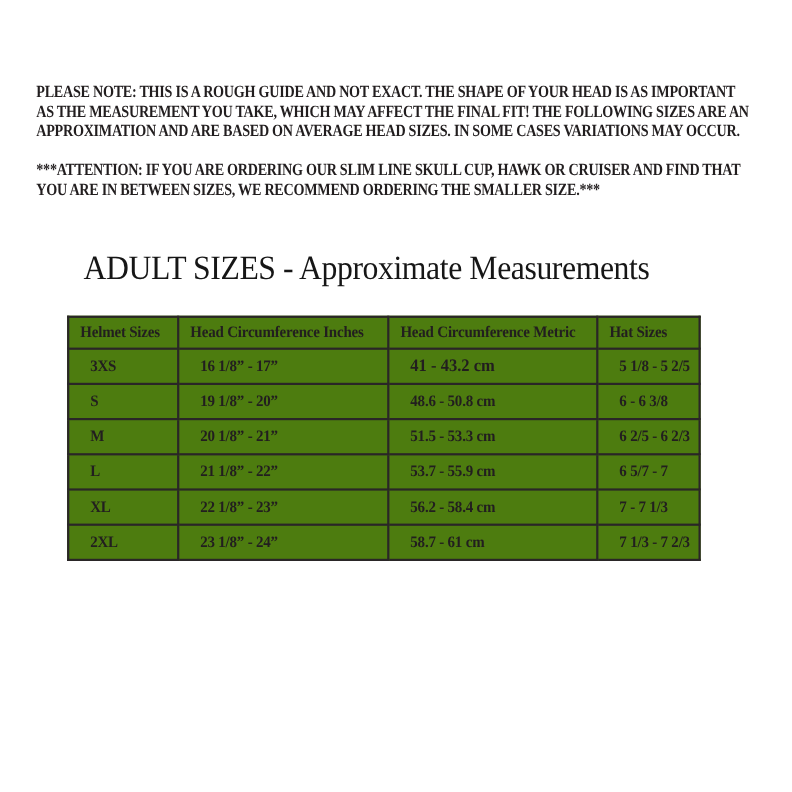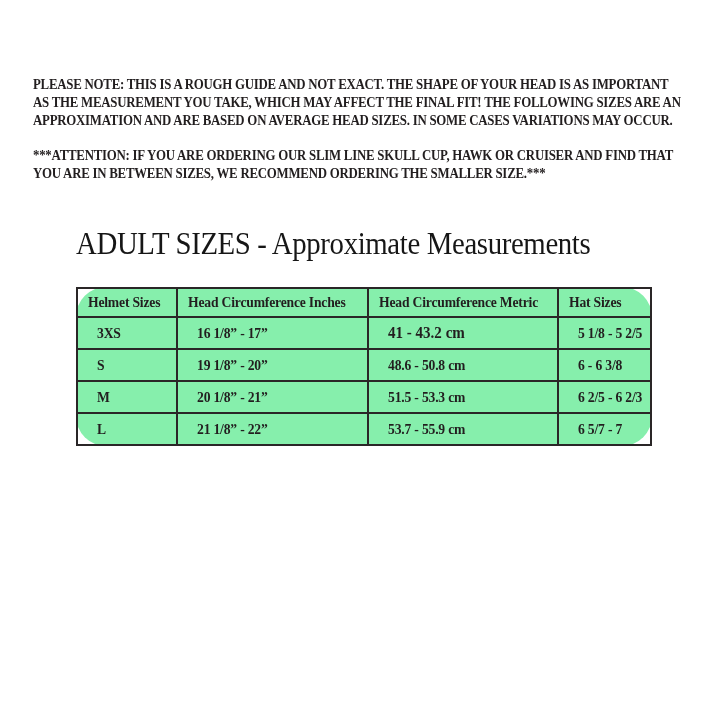--- a/index.html
+++ b/index.html
@@ -39,27 +39,26 @@
     width: max-content;
     font-size: 31px;
     font-weight: 400;
     letter-spacing: -0.4px;
     transform: scaleX(0.93);
     transform-origin: 0 0;
     color: #161616;
   }
   table.size-table {
     position: absolute;
-    left: 76px;
+    left: 61px;
     top: 287px;
     width: 574px;
     border-collapse: collapse;
     table-layout: fixed;
-    background: #86efac;
-    border-radius: 30px;
+    background: #4d7c0f;
   }
   .size-table th,
   .size-table td {
     border: 2px solid #2a2627;
     padding: 0 0 0 10px;
     text-align: left;
     vertical-align: middle;
     font-size: 14.5px;
     font-weight: 700;
     letter-spacing: -0.2px;
@@ -134,16 +133,28 @@
           <td><span class="cx">20 1/8” - 21”</span></td>
           <td><span class="cx">51.5 - 53.3 cm</span></td>
           <td><span class="cx">6 2/5 - 6 2/3</span></td>
         </tr>
         <tr>
           <td><span class="cx">L</span></td>
           <td><span class="cx">21 1/8” - 22”</span></td>
           <td><span class="cx">53.7 - 55.9 cm</span></td>
           <td><span class="cx">6 5/7 - 7</span></td>
         </tr>
+        <tr>
+          <td><span class="cx">XL</span></td>
+          <td><span class="cx">22 1/8” - 23”</span></td>
+          <td><span class="cx">56.2 - 58.4 cm</span></td>
+          <td><span class="cx">7 - 7 1/3</span></td>
+        </tr>
+        <tr>
+          <td><span class="cx">2XL</span></td>
+          <td><span class="cx">23 1/8” - 24”</span></td>
+          <td><span class="cx">58.7 - 61 cm</span></td>
+          <td><span class="cx">7 1/3 - 7 2/3</span></td>
+        </tr>
       </tbody>
   </table>
 
 </div>
 
 </body></html>

